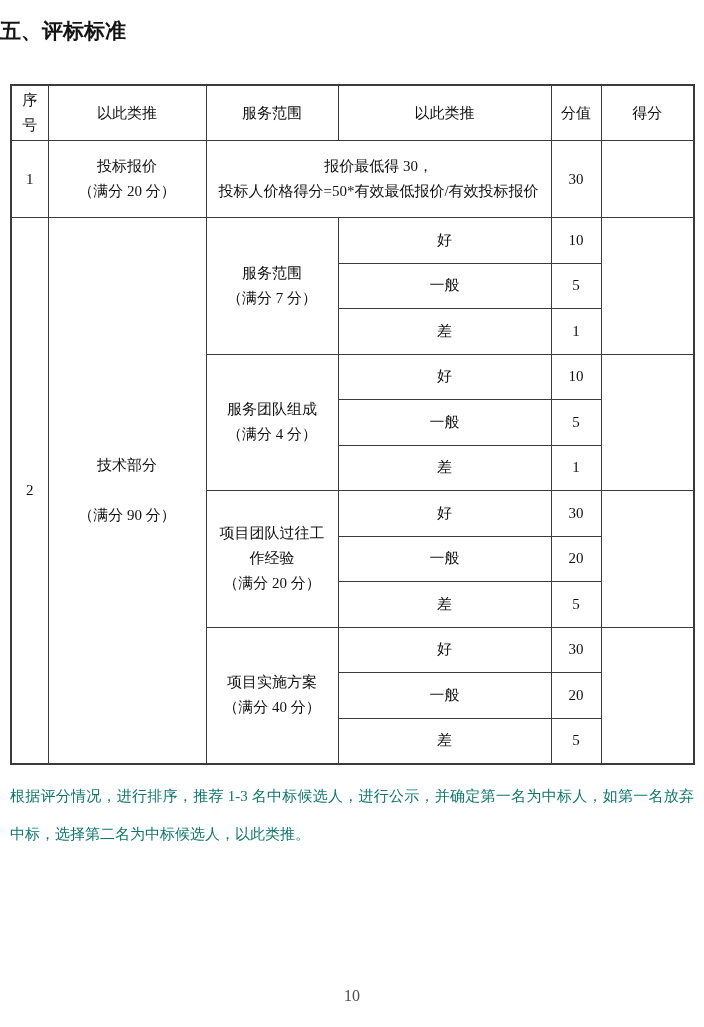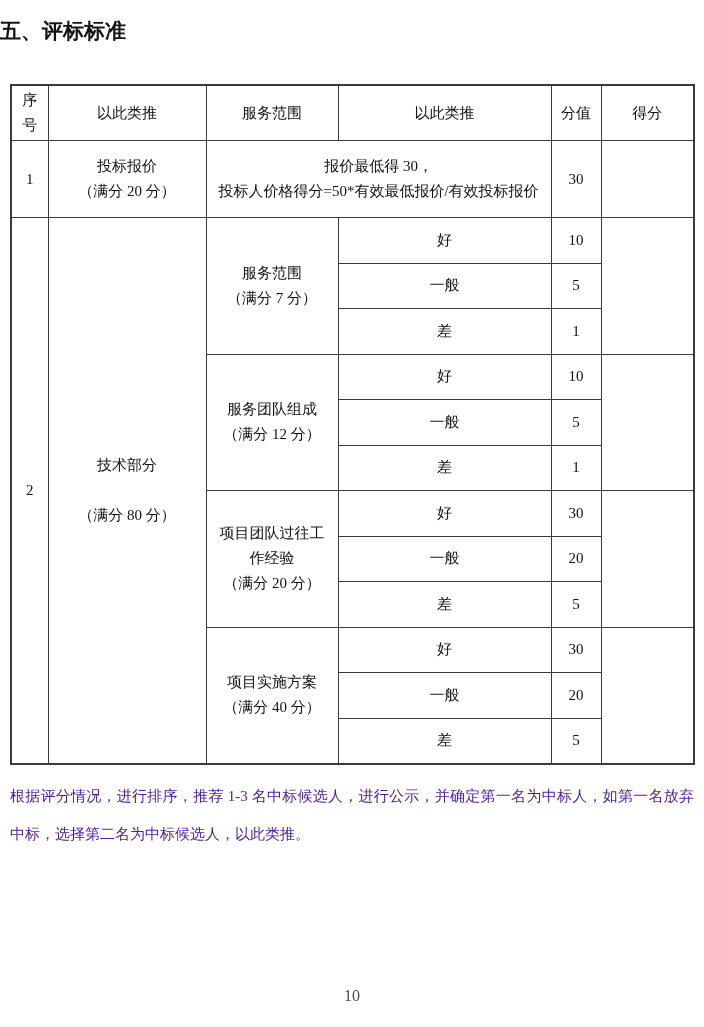--- a/index.html
+++ b/index.html
@@ -46,21 +46,21 @@
   tr.sub    { height: 45.5px; }
   td.group-name { padding: 2px 10px; }
   td.score-top  { vertical-align: top; padding-top: 9px; }
   td.tech-label { line-height: 23px; }
   .note {
     width: 684px;
     margin: 12px 0 0 10px;
     font-size: 15px;
     line-height: 38px;
     text-align: justify;
-    color: #4c1d95;
+    color: #0f766e;
   }
   .page-number {
     position: absolute;
     left: 0;
     bottom: 22px;
     width: 100%;
     text-align: center;
     font-size: 16px;
     color: #4d4d4d;
     font-family: "Liberation Serif", "DejaVu Serif", serif;
@@ -100,39 +100,39 @@
       <td colspan="2">报价最低得 30，
 投标人价格得分=50*有效最低报价/有效投标报价</td>
       <td class="score-top">30</td>
       <td></td>
     </tr>
 
     <tr class="sub">
       <td rowspan="12">2</td>
       <td rowspan="12" class="tech-label">技术部分
 
-（满分 80 分）</td>
+（满分 90 分）</td>
       <td rowspan="3" class="group-name">服务范围
 （满分 7 分）</td>
       <td>好</td>
       <td>10</td>
       <td rowspan="3"></td>
     </tr>
     <tr class="sub">
       <td>一般</td>
       <td>5</td>
     </tr>
     <tr class="sub">
       <td>差</td>
       <td>1</td>
     </tr>
 
     <tr class="sub">
       <td rowspan="3" class="group-name">服务团队组成
-（满分 12 分）</td>
+（满分 4 分）</td>
       <td>好</td>
       <td>10</td>
       <td rowspan="3"></td>
     </tr>
     <tr class="sub">
       <td>一般</td>
       <td>5</td>
     </tr>
     <tr class="sub">
       <td>差</td>

